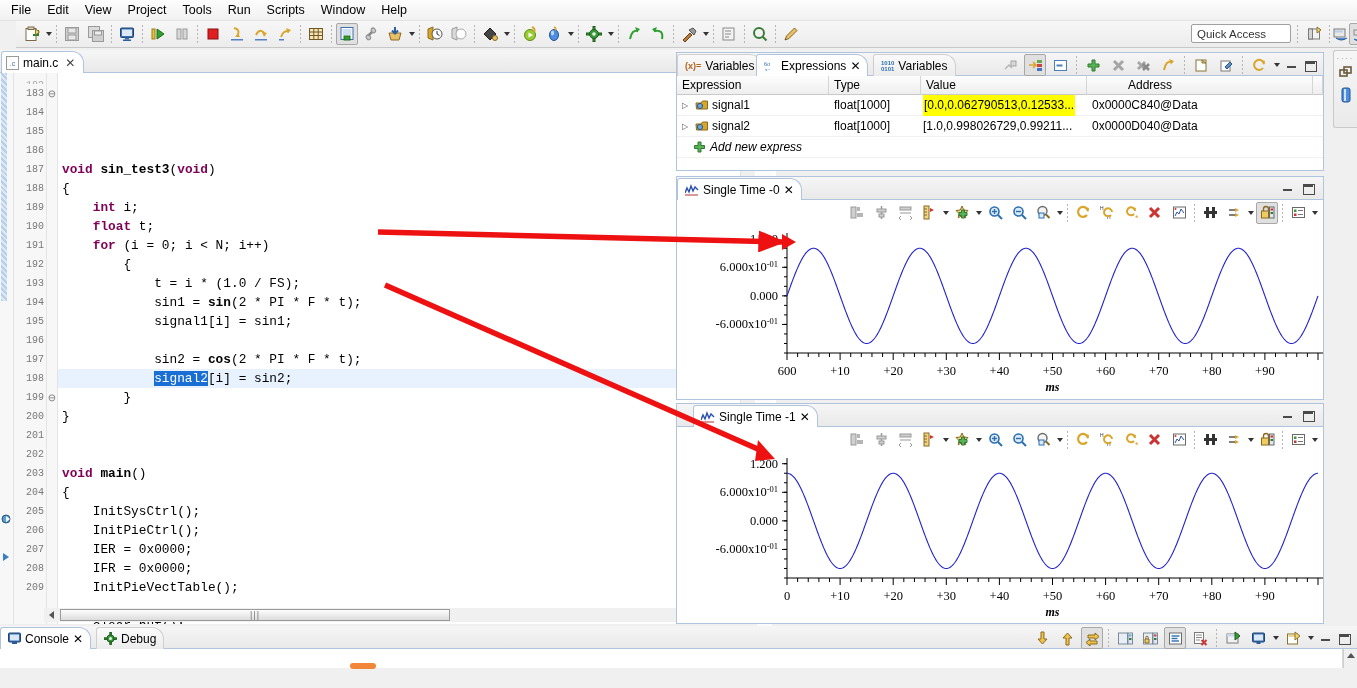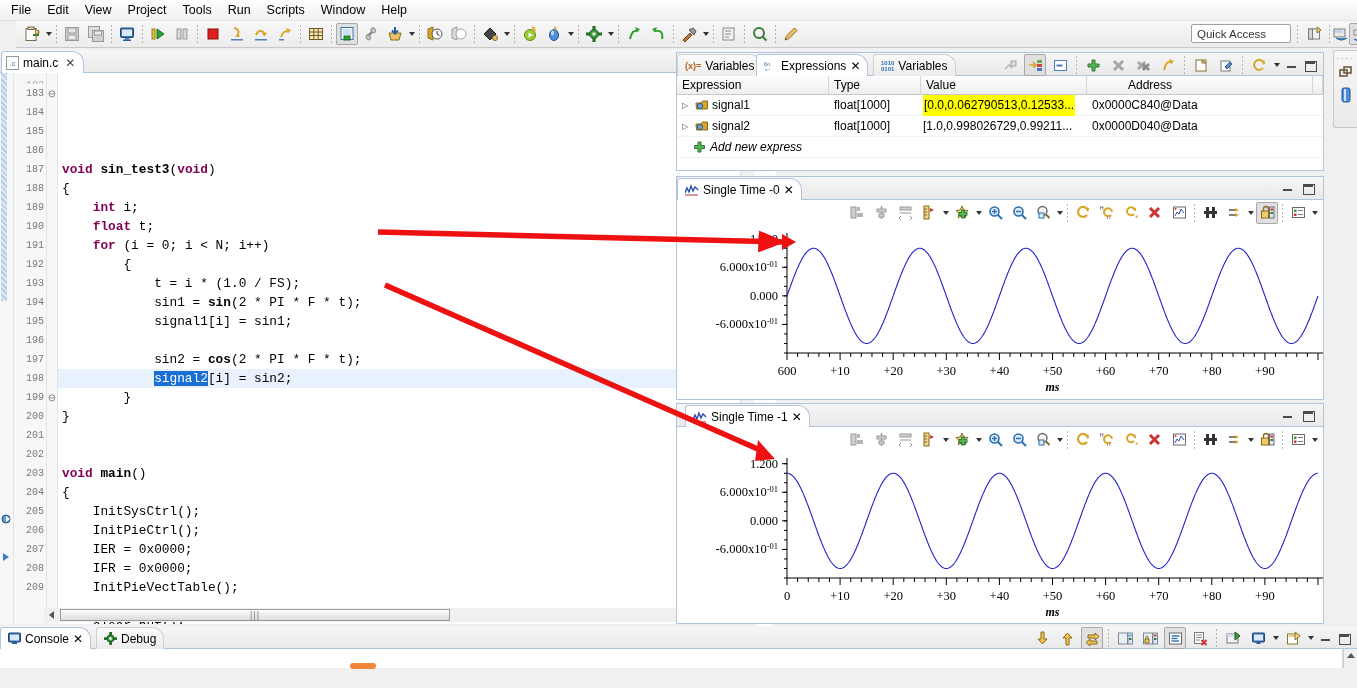--- a/index.html
+++ b/index.html
@@ -949,21 +949,21 @@
           <text x="534.8" y="150" text-anchor="middle" font-family="Liberation Serif, serif" font-size="12.5" fill="#000">+80</text>
           <text x="587.9" y="150" text-anchor="middle" font-family="Liberation Serif, serif" font-size="12.5" fill="#000">+90</text>
           <text x="375.5" y="166" text-anchor="middle" font-family="Liberation Serif, serif" font-style="italic" font-weight="bold" font-size="12" fill="#000">ms</text>
           <polyline points="110.00,70.86 110.76,68.72 111.52,66.59 112.28,64.47 113.03,62.35 113.79,60.26 114.55,58.19 115.31,56.14 116.07,54.13 116.83,52.14 117.59,50.20 118.34,48.29 119.10,46.43 119.86,44.62 120.62,42.87 121.38,41.17 122.14,39.53 122.90,37.95 123.65,36.44 124.41,35.00 125.17,33.63 125.93,32.33 126.69,31.12 127.45,29.98 128.21,28.92 128.96,27.95 129.72,27.07 130.48,26.27 131.24,25.57 132.00,24.95 132.76,24.43 133.52,24.00 134.27,23.67 135.03,23.43 135.79,23.29 136.55,23.24 137.31,23.29 138.07,23.43 138.83,23.67 139.58,24.00 140.34,24.43 141.10,24.95 141.86,25.57 142.62,26.27 143.38,27.07 144.14,27.95 144.89,28.92 145.65,29.98 146.41,31.12 147.17,32.33 147.93,33.63 148.69,35.00 149.45,36.44 150.20,37.95 150.96,39.53 151.72,41.17 152.48,42.87 153.24,44.62 154.00,46.43 154.76,48.29 155.51,50.20 156.27,52.14 157.03,54.13 157.79,56.14 158.55,58.19 159.31,60.26 160.07,62.35 160.82,64.47 161.58,66.59 162.34,68.72 163.10,70.86 163.86,72.99 164.62,75.13 165.38,77.25 166.13,79.36 166.89,81.45 167.65,83.53 168.41,85.57 169.17,87.59 169.93,89.57 170.69,91.52 171.44,93.42 172.20,95.28 172.96,97.09 173.72,98.85 174.48,100.55 175.24,102.19 176.00,103.76 176.75,105.28 177.51,106.72 178.27,108.09 179.03,109.38 179.79,110.60 180.55,111.74 181.31,112.79 182.06,113.76 182.82,114.64 183.58,115.44 184.34,116.15 185.10,116.76 185.86,117.28 186.62,117.71 187.37,118.05 188.13,118.28 188.89,118.43 189.65,118.48 190.41,118.43 191.17,118.28 191.93,118.05 192.68,117.71 193.44,117.28 194.20,116.76 194.96,116.15 195.72,115.44 196.48,114.64 197.24,113.76 197.99,112.79 198.75,111.74 199.51,110.60 200.27,109.38 201.03,108.09 201.79,106.72 202.55,105.28 203.30,103.76 204.06,102.19 204.82,100.55 205.58,98.85 206.34,97.09 207.10,95.28 207.86,93.42 208.61,91.52 209.37,89.57 210.13,87.59 210.89,85.57 211.65,83.53 212.41,81.45 213.17,79.36 213.92,77.25 214.68,75.13 215.44,72.99 216.20,70.86 216.96,68.72 217.72,66.59 218.48,64.47 219.23,62.35 219.99,60.26 220.75,58.19 221.51,56.14 222.27,54.13 223.03,52.14 223.79,50.20 224.54,48.29 225.30,46.43 226.06,44.62 226.82,42.87 227.58,41.17 228.34,39.53 229.10,37.95 229.85,36.44 230.61,35.00 231.37,33.63 232.13,32.33 232.89,31.12 233.65,29.98 234.41,28.92 235.16,27.95 235.92,27.07 236.68,26.27 237.44,25.57 238.20,24.95 238.96,24.43 239.72,24.00 240.47,23.67 241.23,23.43 241.99,23.29 242.75,23.24 243.51,23.29 244.27,23.43 245.03,23.67 245.78,24.00 246.54,24.43 247.30,24.95 248.06,25.57 248.82,26.27 249.58,27.07 250.34,27.95 251.09,28.92 251.85,29.98 252.61,31.12 253.37,32.33 254.13,33.63 254.89,35.00 255.65,36.44 256.40,37.95 257.16,39.53 257.92,41.17 258.68,42.87 259.44,44.62 260.20,46.43 260.96,48.29 261.71,50.20 262.47,52.14 263.23,54.13 263.99,56.14 264.75,58.19 265.51,60.26 266.27,62.35 267.02,64.47 267.78,66.59 268.54,68.72 269.30,70.86 270.06,72.99 270.82,75.13 271.58,77.25 272.33,79.36 273.09,81.45 273.85,83.53 274.61,85.57 275.37,87.59 276.13,89.57 276.89,91.52 277.64,93.42 278.40,95.28 279.16,97.09 279.92,98.85 280.68,100.55 281.44,102.19 282.20,103.76 282.95,105.28 283.71,106.72 284.47,108.09 285.23,109.38 285.99,110.60 286.75,111.74 287.51,112.79 288.26,113.76 289.02,114.64 289.78,115.44 290.54,116.15 291.30,116.76 292.06,117.28 292.82,117.71 293.57,118.05 294.33,118.28 295.09,118.43 295.85,118.48 296.61,118.43 297.37,118.28 298.13,118.05 298.88,117.71 299.64,117.28 300.40,116.76 301.16,116.15 301.92,115.44 302.68,114.64 303.44,113.76 304.19,112.79 304.95,111.74 305.71,110.60 306.47,109.38 307.23,108.09 307.99,106.72 308.75,105.28 309.50,103.76 310.26,102.19 311.02,100.55 311.78,98.85 312.54,97.09 313.30,95.28 314.06,93.42 314.81,91.52 315.57,89.57 316.33,87.59 317.09,85.57 317.85,83.53 318.61,81.45 319.37,79.36 320.12,77.25 320.88,75.13 321.64,72.99 322.40,70.86 323.16,68.72 323.92,66.59 324.68,64.47 325.43,62.35 326.19,60.26 326.95,58.19 327.71,56.14 328.47,54.13 329.23,52.14 329.99,50.20 330.74,48.29 331.50,46.43 332.26,44.62 333.02,42.87 333.78,41.17 334.54,39.53 335.30,37.95 336.05,36.44 336.81,35.00 337.57,33.63 338.33,32.33 339.09,31.12 339.85,29.98 340.61,28.92 341.36,27.95 342.12,27.07 342.88,26.27 343.64,25.57 344.40,24.95 345.16,24.43 345.92,24.00 346.67,23.67 347.43,23.43 348.19,23.29 348.95,23.24 349.71,23.29 350.47,23.43 351.23,23.67 351.98,24.00 352.74,24.43 353.50,24.95 354.26,25.57 355.02,26.27 355.78,27.07 356.54,27.95 357.29,28.92 358.05,29.98 358.81,31.12 359.57,32.33 360.33,33.63 361.09,35.00 361.85,36.44 362.60,37.95 363.36,39.53 364.12,41.17 364.88,42.87 365.64,44.62 366.40,46.43 367.16,48.29 367.91,50.20 368.67,52.14 369.43,54.13 370.19,56.14 370.95,58.19 371.71,60.26 372.47,62.35 373.22,64.47 373.98,66.59 374.74,68.72 375.50,70.86 376.26,72.99 377.02,75.13 377.78,77.25 378.53,79.36 379.29,81.45 380.05,83.53 380.81,85.57 381.57,87.59 382.33,89.57 383.09,91.52 383.84,93.42 384.60,95.28 385.36,97.09 386.12,98.85 386.88,100.55 387.64,102.19 388.40,103.76 389.15,105.28 389.91,106.72 390.67,108.09 391.43,109.38 392.19,110.60 392.95,111.74 393.71,112.79 394.46,113.76 395.22,114.64 395.98,115.44 396.74,116.15 397.50,116.76 398.26,117.28 399.02,117.71 399.77,118.05 400.53,118.28 401.29,118.43 402.05,118.48 402.81,118.43 403.57,118.28 404.33,118.05 405.08,117.71 405.84,117.28 406.60,116.76 407.36,116.15 408.12,115.44 408.88,114.64 409.64,113.76 410.39,112.79 411.15,111.74 411.91,110.60 412.67,109.38 413.43,108.09 414.19,106.72 414.95,105.28 415.70,103.76 416.46,102.19 417.22,100.55 417.98,98.85 418.74,97.09 419.50,95.28 420.26,93.42 421.01,91.52 421.77,89.57 422.53,87.59 423.29,85.57 424.05,83.53 424.81,81.45 425.57,79.36 426.32,77.25 427.08,75.13 427.84,72.99 428.60,70.86 429.36,68.72 430.12,66.59 430.88,64.47 431.63,62.35 432.39,60.26 433.15,58.19 433.91,56.14 434.67,54.13 435.43,52.14 436.19,50.20 436.94,48.29 437.70,46.43 438.46,44.62 439.22,42.87 439.98,41.17 440.74,39.53 441.50,37.95 442.25,36.44 443.01,35.00 443.77,33.63 444.53,32.33 445.29,31.12 446.05,29.98 446.81,28.92 447.56,27.95 448.32,27.07 449.08,26.27 449.84,25.57 450.60,24.95 451.36,24.43 452.12,24.00 452.87,23.67 453.63,23.43 454.39,23.29 455.15,23.24 455.91,23.29 456.67,23.43 457.43,23.67 458.18,24.00 458.94,24.43 459.70,24.95 460.46,25.57 461.22,26.27 461.98,27.07 462.74,27.95 463.49,28.92 464.25,29.98 465.01,31.12 465.77,32.33 466.53,33.63 467.29,35.00 468.05,36.44 468.80,37.95 469.56,39.53 470.32,41.17 471.08,42.87 471.84,44.62 472.60,46.43 473.36,48.29 474.11,50.20 474.87,52.14 475.63,54.13 476.39,56.14 477.15,58.19 477.91,60.26 478.67,62.35 479.42,64.47 480.18,66.59 480.94,68.72 481.70,70.86 482.46,72.99 483.22,75.13 483.98,77.25 484.73,79.36 485.49,81.45 486.25,83.53 487.01,85.57 487.77,87.59 488.53,89.57 489.29,91.52 490.04,93.42 490.80,95.28 491.56,97.09 492.32,98.85 493.08,100.55 493.84,102.19 494.60,103.76 495.35,105.28 496.11,106.72 496.87,108.09 497.63,109.38 498.39,110.60 499.15,111.74 499.91,112.79 500.66,113.76 501.42,114.64 502.18,115.44 502.94,116.15 503.70,116.76 504.46,117.28 505.22,117.71 505.97,118.05 506.73,118.28 507.49,118.43 508.25,118.48 509.01,118.43 509.77,118.28 510.53,118.05 511.28,117.71 512.04,117.28 512.80,116.76 513.56,116.15 514.32,115.44 515.08,114.64 515.84,113.76 516.59,112.79 517.35,111.74 518.11,110.60 518.87,109.38 519.63,108.09 520.39,106.72 521.15,105.28 521.90,103.76 522.66,102.19 523.42,100.55 524.18,98.85 524.94,97.09 525.70,95.28 526.46,93.42 527.21,91.52 527.97,89.57 528.73,87.59 529.49,85.57 530.25,83.53 531.01,81.45 531.77,79.36 532.52,77.25 533.28,75.13 534.04,72.99 534.80,70.86 535.56,68.72 536.32,66.59 537.08,64.47 537.83,62.35 538.59,60.26 539.35,58.19 540.11,56.14 540.87,54.13 541.63,52.14 542.39,50.20 543.14,48.29 543.90,46.43 544.66,44.62 545.42,42.87 546.18,41.17 546.94,39.53 547.70,37.95 548.45,36.44 549.21,35.00 549.97,33.63 550.73,32.33 551.49,31.12 552.25,29.98 553.01,28.92 553.76,27.95 554.52,27.07 555.28,26.27 556.04,25.57 556.80,24.95 557.56,24.43 558.32,24.00 559.07,23.67 559.83,23.43 560.59,23.29 561.35,23.24 562.11,23.29 562.87,23.43 563.63,23.67 564.38,24.00 565.14,24.43 565.90,24.95 566.66,25.57 567.42,26.27 568.18,27.07 568.94,27.95 569.69,28.92 570.45,29.98 571.21,31.12 571.97,32.33 572.73,33.63 573.49,35.00 574.25,36.44 575.00,37.95 575.76,39.53 576.52,41.17 577.28,42.87 578.04,44.62 578.80,46.43 579.56,48.29 580.31,50.20 581.07,52.14 581.83,54.13 582.59,56.14 583.35,58.19 584.11,60.26 584.87,62.35 585.62,64.47 586.38,66.59 587.14,68.72 587.90,70.86 588.66,72.99 589.42,75.13 590.18,77.25 590.93,79.36 591.69,81.45 592.45,83.53 593.21,85.57 593.97,87.59 594.73,89.57 595.49,91.52 596.24,93.42 597.00,95.28 597.76,97.09 598.52,98.85 599.28,100.55 600.04,102.19 600.80,103.76 601.55,105.28 602.31,106.72 603.07,108.09 603.83,109.38 604.59,110.60 605.35,111.74 606.11,112.79 606.86,113.76 607.62,114.64 608.38,115.44 609.14,116.15 609.90,116.76 610.66,117.28 611.42,117.71 612.17,118.05 612.93,118.28 613.69,118.43 614.45,118.48 615.21,118.43 615.97,118.28 616.73,118.05 617.48,117.71 618.24,117.28 619.00,116.76 619.76,116.15 620.52,115.44 621.28,114.64 622.04,113.76 622.79,112.79 623.55,111.74 624.31,110.60 625.07,109.38 625.83,108.09 626.59,106.72 627.35,105.28 628.10,103.76 628.86,102.19 629.62,100.55 630.38,98.85 631.14,97.09 631.90,95.28 632.66,93.42 633.41,91.52 634.17,89.57 634.93,87.59 635.69,85.57 636.45,83.53 637.21,81.45 637.97,79.36 638.72,77.25 639.48,75.13 640.24,72.99 641.00,70.86" fill="none" stroke="#2222cc" stroke-width="1.1"></polyline>
         </svg>
     </div>
   </div>
 
   <div class="rpanel" style="left:676px; top:403px; width:648px; height:221px; border:1px solid #b0c4de;">
     <div class="rtabstrip">
-      <div class="rtab sel" style="left:8px;">
+      <div class="rtab sel" style="left:16px;">
         <span>
           <svg width="14" height="12" viewBox="0 0 14 12">
               <polyline points="0,9 2,4 4,8 6,2 8,7 10,3 13,6" fill="none" stroke="#2a4fb0" stroke-width="1.4"></polyline>
               <line x1="0" y1="11" x2="13" y2="11" stroke="#b03030"></line>
             </svg>
         </span>
         <span>Single Time -1</span>
         <span class="x">✕</span>
       </div>
       <div class="panel-min mm-min" style="right:28px;"></div>

